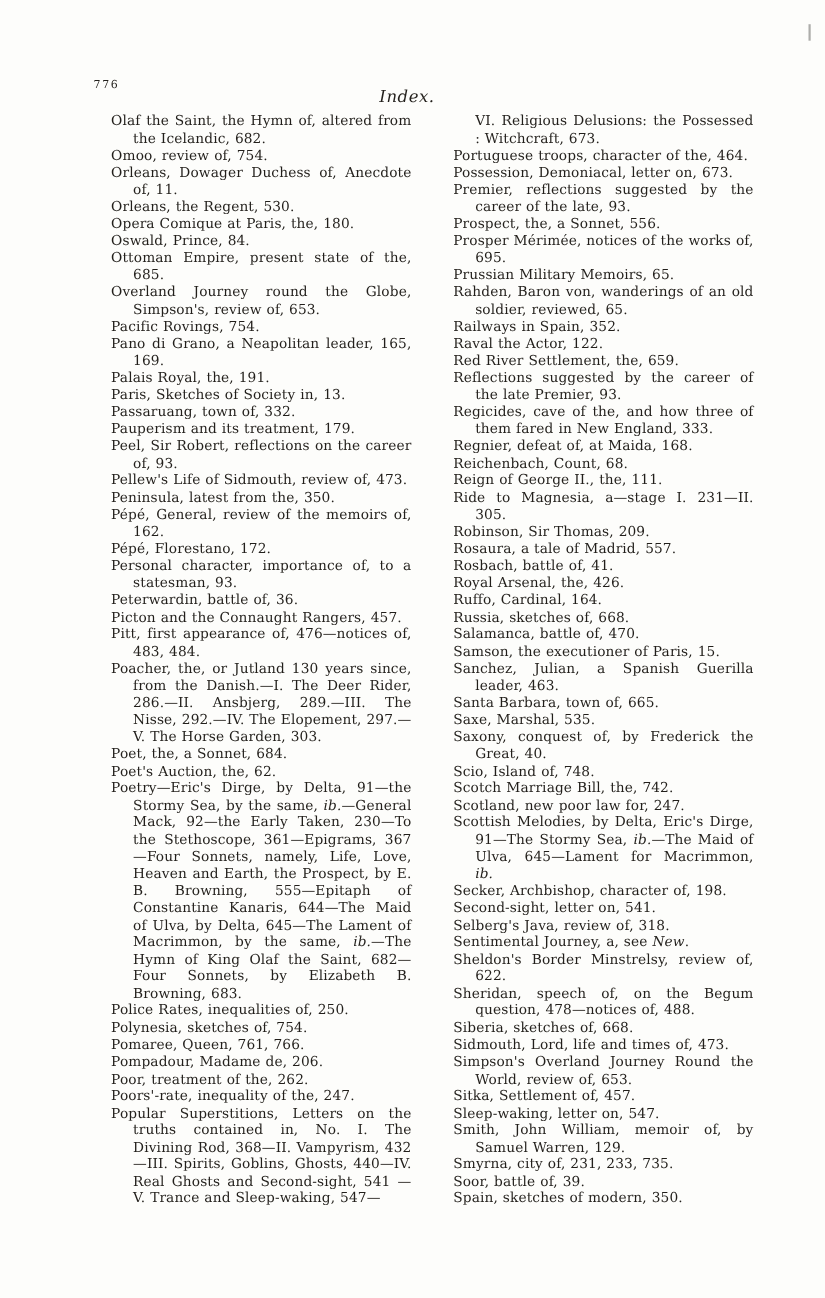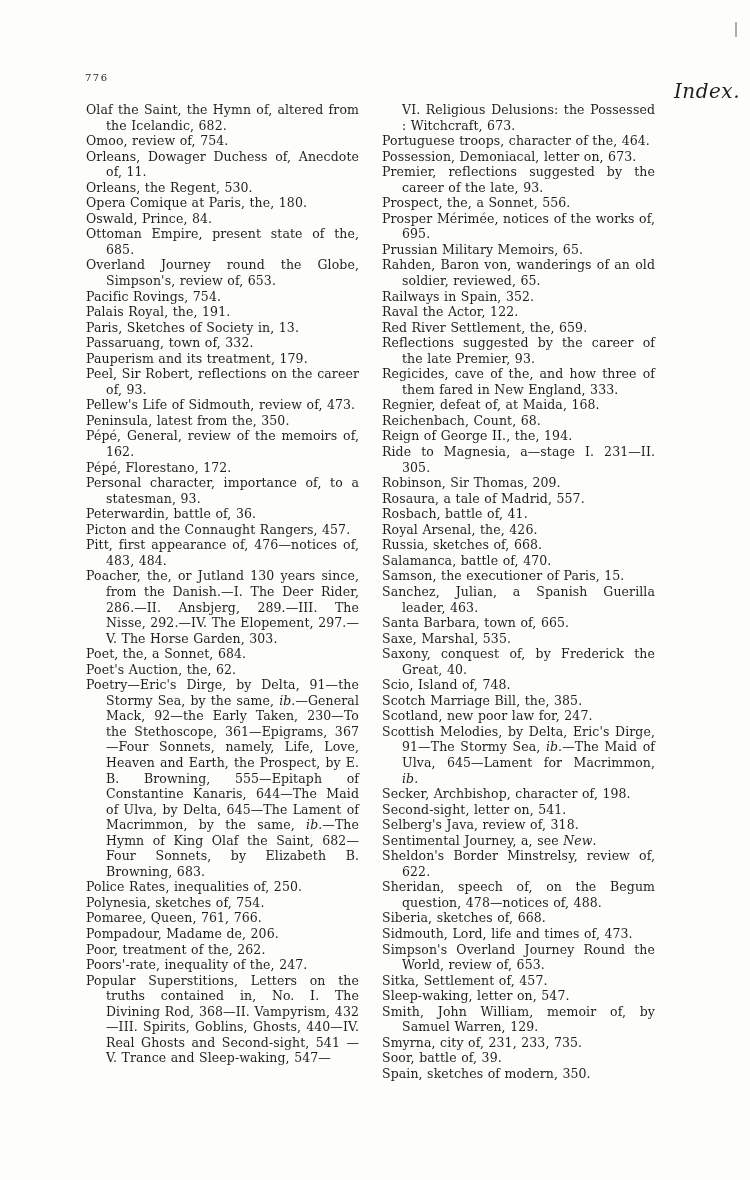--- a/index.html
+++ b/index.html
@@ -17,39 +17,39 @@
   }
   .page-number {
     position: absolute;
     left: 85px; top: 72px;
     font-size: 10px;
     letter-spacing: 1.5px;
   }
   .header-title {
     position: absolute;
     left: 0; top: 79px; width: 740px;
-    text-align: right;
+    text-align: center;
     font-style: italic;
-    font-size: 20px;
+    font-size: 15px;
     letter-spacing: 0.5px;
   }
   .scan-mark {
     position: absolute;
     right: 13px; top: 22px;
     width: 2px; height: 15px;
     background: #6b6b68;
     opacity: 0.55;
   }
   .columns {
     position: absolute;
     left: 86px; top: 102px;
     display: flex;
     gap: 23px;
   }
-  .col { width: 273px; }
+  .col { width: 273px; margin-left: 15px; }
   .entry {
     margin: 0;
     font-size: 12.5px;
     line-height: 15.55px;
     text-align: justify;
     padding-left: 20px;
     text-indent: -20px;
     word-spacing: 0.4px;
     letter-spacing: 0.1px;
   }
@@ -68,20 +68,21 @@
     <div class="col">
         <p class="entry">Olaf the Saint, the Hymn of, altered from the Icelandic, 682.</p>
         <p class="entry">Omoo, review of, 754.</p>
         <p class="entry">Orleans, Dowager Duchess of, Anecdote of, 11.</p>
         <p class="entry">Orleans, the Regent, 530.</p>
         <p class="entry">Opera Comique at Paris, the, 180.</p>
         <p class="entry">Oswald, Prince, 84.</p>
         <p class="entry">Ottoman Empire, present state of the, 685.</p>
         <p class="entry">Overland Journey round the Globe, Simpson's, review of, 653.</p>
         <p class="entry">Pacific Rovings, 754.</p>
+        <p class="entry">Pano di Grano, a Neapolitan leader, 165, 169.</p>
         <p class="entry">Palais Royal, the, 191.</p>
         <p class="entry">Paris, Sketches of Society in, 13.</p>
         <p class="entry">Passaruang, town of, 332.</p>
         <p class="entry">Pauperism and its treatment, 179.</p>
         <p class="entry">Peel, Sir Robert, reflections on the career of, 93.</p>
         <p class="entry">Pellew's Life of Sidmouth, review of, 473.</p>
         <p class="entry">Peninsula, latest from the, 350.</p>
         <p class="entry">Pépé, General, review of the memoirs of, 162.</p>
         <p class="entry">Pépé, Florestano, 172.</p>
         <p class="entry">Personal character, importance of, to a statesman, 93.</p>
@@ -109,35 +110,36 @@
         <p class="entry">Prosper Mérimée, notices of the works of, 695.</p>
         <p class="entry">Prussian Military Memoirs, 65.</p>
         <p class="entry">Rahden, Baron von, wanderings of an old soldier, reviewed, 65.</p>
         <p class="entry">Railways in Spain, 352.</p>
         <p class="entry">Raval the Actor, 122.</p>
         <p class="entry">Red River Settlement, the, 659.</p>
         <p class="entry">Reflections suggested by the career of the late Premier, 93.</p>
         <p class="entry">Regicides, cave of the, and how three of them fared in New England, 333.</p>
         <p class="entry">Regnier, defeat of, at Maida, 168.</p>
         <p class="entry">Reichenbach, Count, 68.</p>
-        <p class="entry">Reign of George II., the, 194.</p>
+        <p class="entry">Reign of George II., the, 111.</p>
         <p class="entry">Ride to Magnesia, a—stage I. 231—II. 305.</p>
         <p class="entry">Robinson, Sir Thomas, 209.</p>
         <p class="entry">Rosaura, a tale of Madrid, 557.</p>
         <p class="entry">Rosbach, battle of, 41.</p>
         <p class="entry">Royal Arsenal, the, 426.</p>
+        <p class="entry">Ruffo, Cardinal, 164.</p>
         <p class="entry">Russia, sketches of, 668.</p>
         <p class="entry">Salamanca, battle of, 470.</p>
         <p class="entry">Samson, the executioner of Paris, 15.</p>
         <p class="entry">Sanchez, Julian, a Spanish Guerilla leader, 463.</p>
         <p class="entry">Santa Barbara, town of, 665.</p>
         <p class="entry">Saxe, Marshal, 535.</p>
         <p class="entry">Saxony, conquest of, by Frederick the Great, 40.</p>
         <p class="entry">Scio, Island of, 748.</p>
-        <p class="entry">Scotch Marriage Bill, the, 385.</p>
+        <p class="entry">Scotch Marriage Bill, the, 742.</p>
         <p class="entry">Scotland, new poor law for, 247.</p>
         <p class="entry">Scottish Melodies, by Delta, Eric's Dirge, 91—The Stormy Sea, <i>ib.</i>—The Maid of Ulva, 645—Lament for Macrimmon, <i>ib.</i></p>
         <p class="entry">Secker, Archbishop, character of, 198.</p>
         <p class="entry">Second-sight, letter on, 541.</p>
         <p class="entry">Selberg's Java, review of, 318.</p>
         <p class="entry">Sentimental Journey, a, see <i>New</i>.</p>
         <p class="entry">Sheldon's Border Minstrelsy, review of, 622.</p>
         <p class="entry">Sheridan, speech of, on the Begum question, 478—notices of, 488.</p>
         <p class="entry">Siberia, sketches of, 668.</p>
         <p class="entry">Sidmouth, Lord, life and times of, 473.</p>

